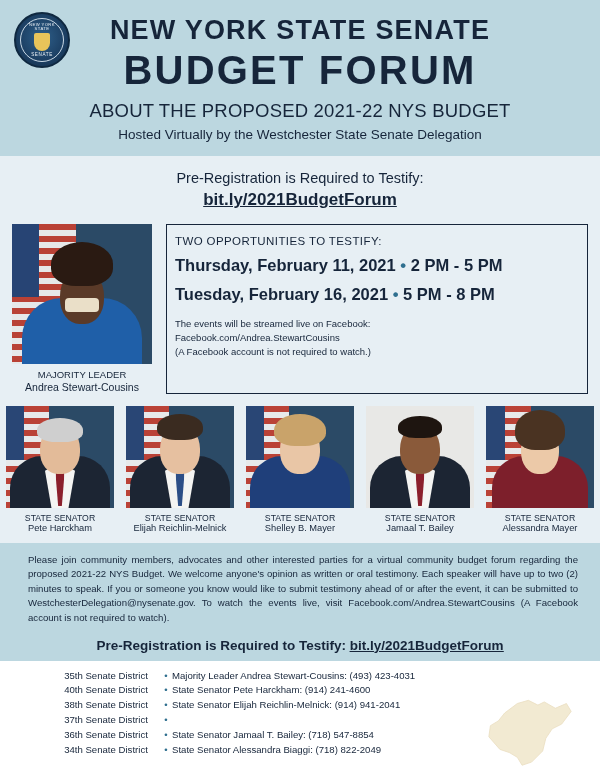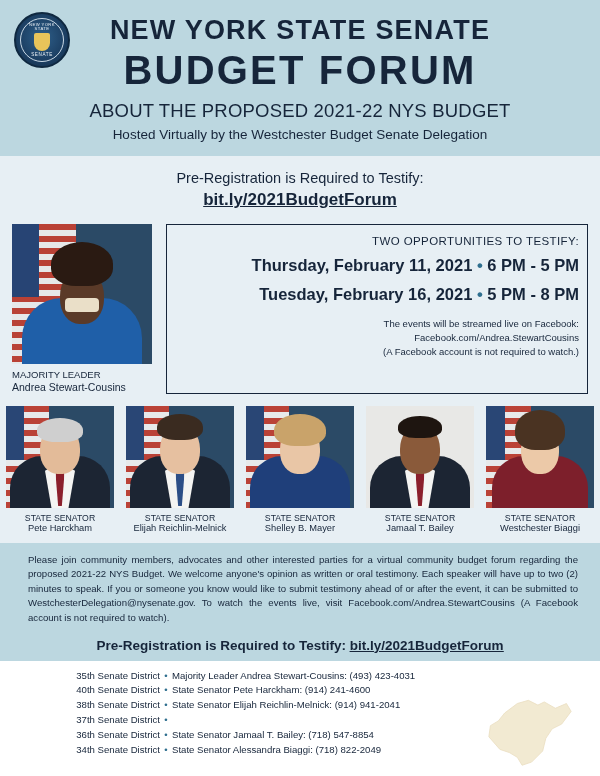--- a/index.html
+++ b/index.html
@@ -100,38 +100,38 @@
   
   .mid {
     background: #e7eff4;
     display: flex;
     padding: 4px 12px 10px 12px;
     gap: 14px;
     flex: 0 0 auto;
   }
   .leader {
     width: 140px;
-    text-align: left;
+    text-align: center;
     flex: 0 0 140px;
   }
   .leader-photo {
     width: 140px;
     height: 140px;
     position: relative;
     overflow: hidden;
     background: #7a8d99;
   }
   .leader-cap { font-size: 9.5px; color: #16253a; margin-top: 5px; line-height: 1.25; }
   .leader-name { font-size: 10.5px; color: #16253a; line-height: 1.25; }
 
   .opps {
     flex: 1;
     border: 1.5px solid #16253a;
     padding: 10px 8px 9px 8px;
-    text-align: right;
+    text-align: left;
     background: #e7eff4;
   }
   .opps-head { font-size: 11.5px; color: #16253a; letter-spacing: .4px; }
   .opps-date {
     font-size: 16.5px;
     font-weight: bold;
     color: #16253a;
     margin-top: 9px;
     line-height: 1.2;
   }
@@ -190,21 +190,21 @@
     position: relative;
     padding: 8px 0 0 0;
   }
   .contact-row {
     display: flex;
     font-size: 9.6px;
     color: #16253a;
     line-height: 1.55;
     padding-left: 52px;
   }
-  .c-dist { width: 108px; text-align: right; }
+  .c-dist { width: 108px; text-align: center; }
   .c-dot { width: 12px; text-align: center; color: #2f6f8f; }
   .c-name { flex: 1; }
 
   .ny-shape {
     position: absolute;
     right: 22px;
     bottom: 6px;
     width: 96px;
     height: 76px;
     opacity: .55;
@@ -265,21 +265,21 @@
     <div class="seal">
       <div class="seal-inner">
         <div class="seal-top">NEW YORK STATE</div>
         <div class="seal-shield"></div>
         <div class="seal-bot">SENATE</div>
       </div>
     </div>
     <h1 class="title-1">NEW YORK STATE SENATE</h1>
     <h1 class="title-2">BUDGET FORUM</h1>
     <div class="subtitle-1">ABOUT THE PROPOSED 2021-22 NYS BUDGET</div>
-    <div class="subtitle-2">Hosted Virtually by the Westchester Budget Senate Delegation</div>
+    <div class="subtitle-2">Hosted Virtually by the Westchester State Senate Delegation</div>
   </div>
 
   <div class="prereg">
     <div class="prereg-line1">Pre-Registration is Required to Testify:</div>
     <a class="prereg-link" href="#">bit.ly/2021BudgetForum</a>
   </div>
 
   <div class="mid">
 
     <div class="leader">
@@ -298,21 +298,21 @@
       <div class="leader-cap">MAJORITY LEADER</div>
       <div class="leader-name">Andrea Stewart-Cousins</div>
     </div>
 
     <div class="opps">
       <div class="opps-head">TWO OPPORTUNITIES TO TESTIFY:</div>
 
       <div class="opps-date">
         <span>Thursday, February 11, 2021</span>
         <span class="dot">•</span>
-        <span>6 PM - 5 PM</span>
+        <span>2 PM - 5 PM</span>
       </div>
 
       <div class="opps-date">
         <span>Tuesday, February 16, 2021</span>
         <span class="dot">•</span>
         <span>5 PM - 8 PM</span>
       </div>
 
       <div class="opps-note">
         <div>The events will be streamed live on Facebook:</div>
@@ -399,21 +399,21 @@
         <div class="bg-plain" style="left:42%;background:#2b4a66;"></div>
         <div class="person" style="width:100%;">
           <div style="position:relative;width:108px;height:92px;">
             <div style="position:absolute;left:50%;transform:translateX(-50%);bottom:0;width:96px;height:52px;border-radius:32px 32px 0 0;background:#7d1f2b;"></div>
             <div style="position:absolute;left:50%;transform:translateX(-50%);bottom:34px;width:38px;height:50px;border-radius:50% 50% 44% 44%;background:#ecc9a8;"></div>
             <div class="hair" style="bottom:58px;top:auto;width:50px;height:40px;background:#4a3322;"></div>
           </div>
         </div>
       </div>
       <div class="sen-role">STATE SENATOR</div>
-      <div class="sen-name">Westchester Biaggi</div>
+      <div class="sen-name">Alessandra Mayer</div>
     </div>
   </div>
 
   <div class="bodytext">Please join community members, advocates and other interested parties for a virtual community budget forum regarding the proposed 2021-22 NYS Budget. We welcome anyone's opinion as written or oral testimony. Each speaker will have up to two (2) minutes to speak. If you or someone you know would like to submit testimony ahead of or after the event, it can be submitted to WestchesterDelegation@nysenate.gov. To watch the events live, visit Facebook.com/Andrea.StewartCousins (A Facebook account is not required to watch).</div>
 
   <div class="prereg2">
     <span>Pre-Registration is Required to Testify: </span><u><a href="#" style="color:#16253a;">bit.ly/2021BudgetForum</a></u>
   </div>
 
   <div class="contacts">

